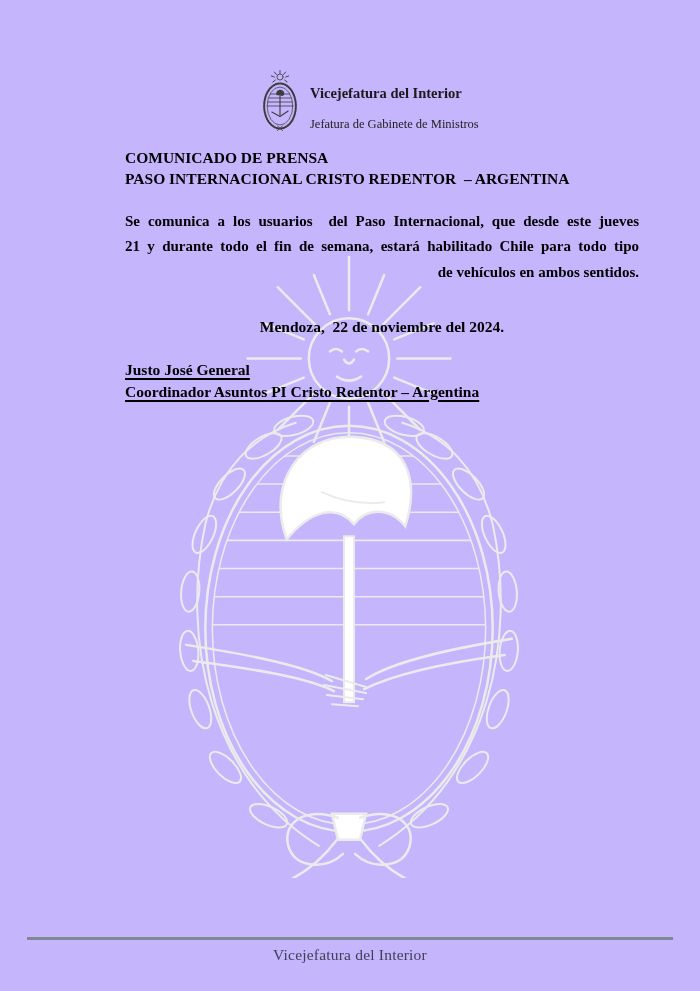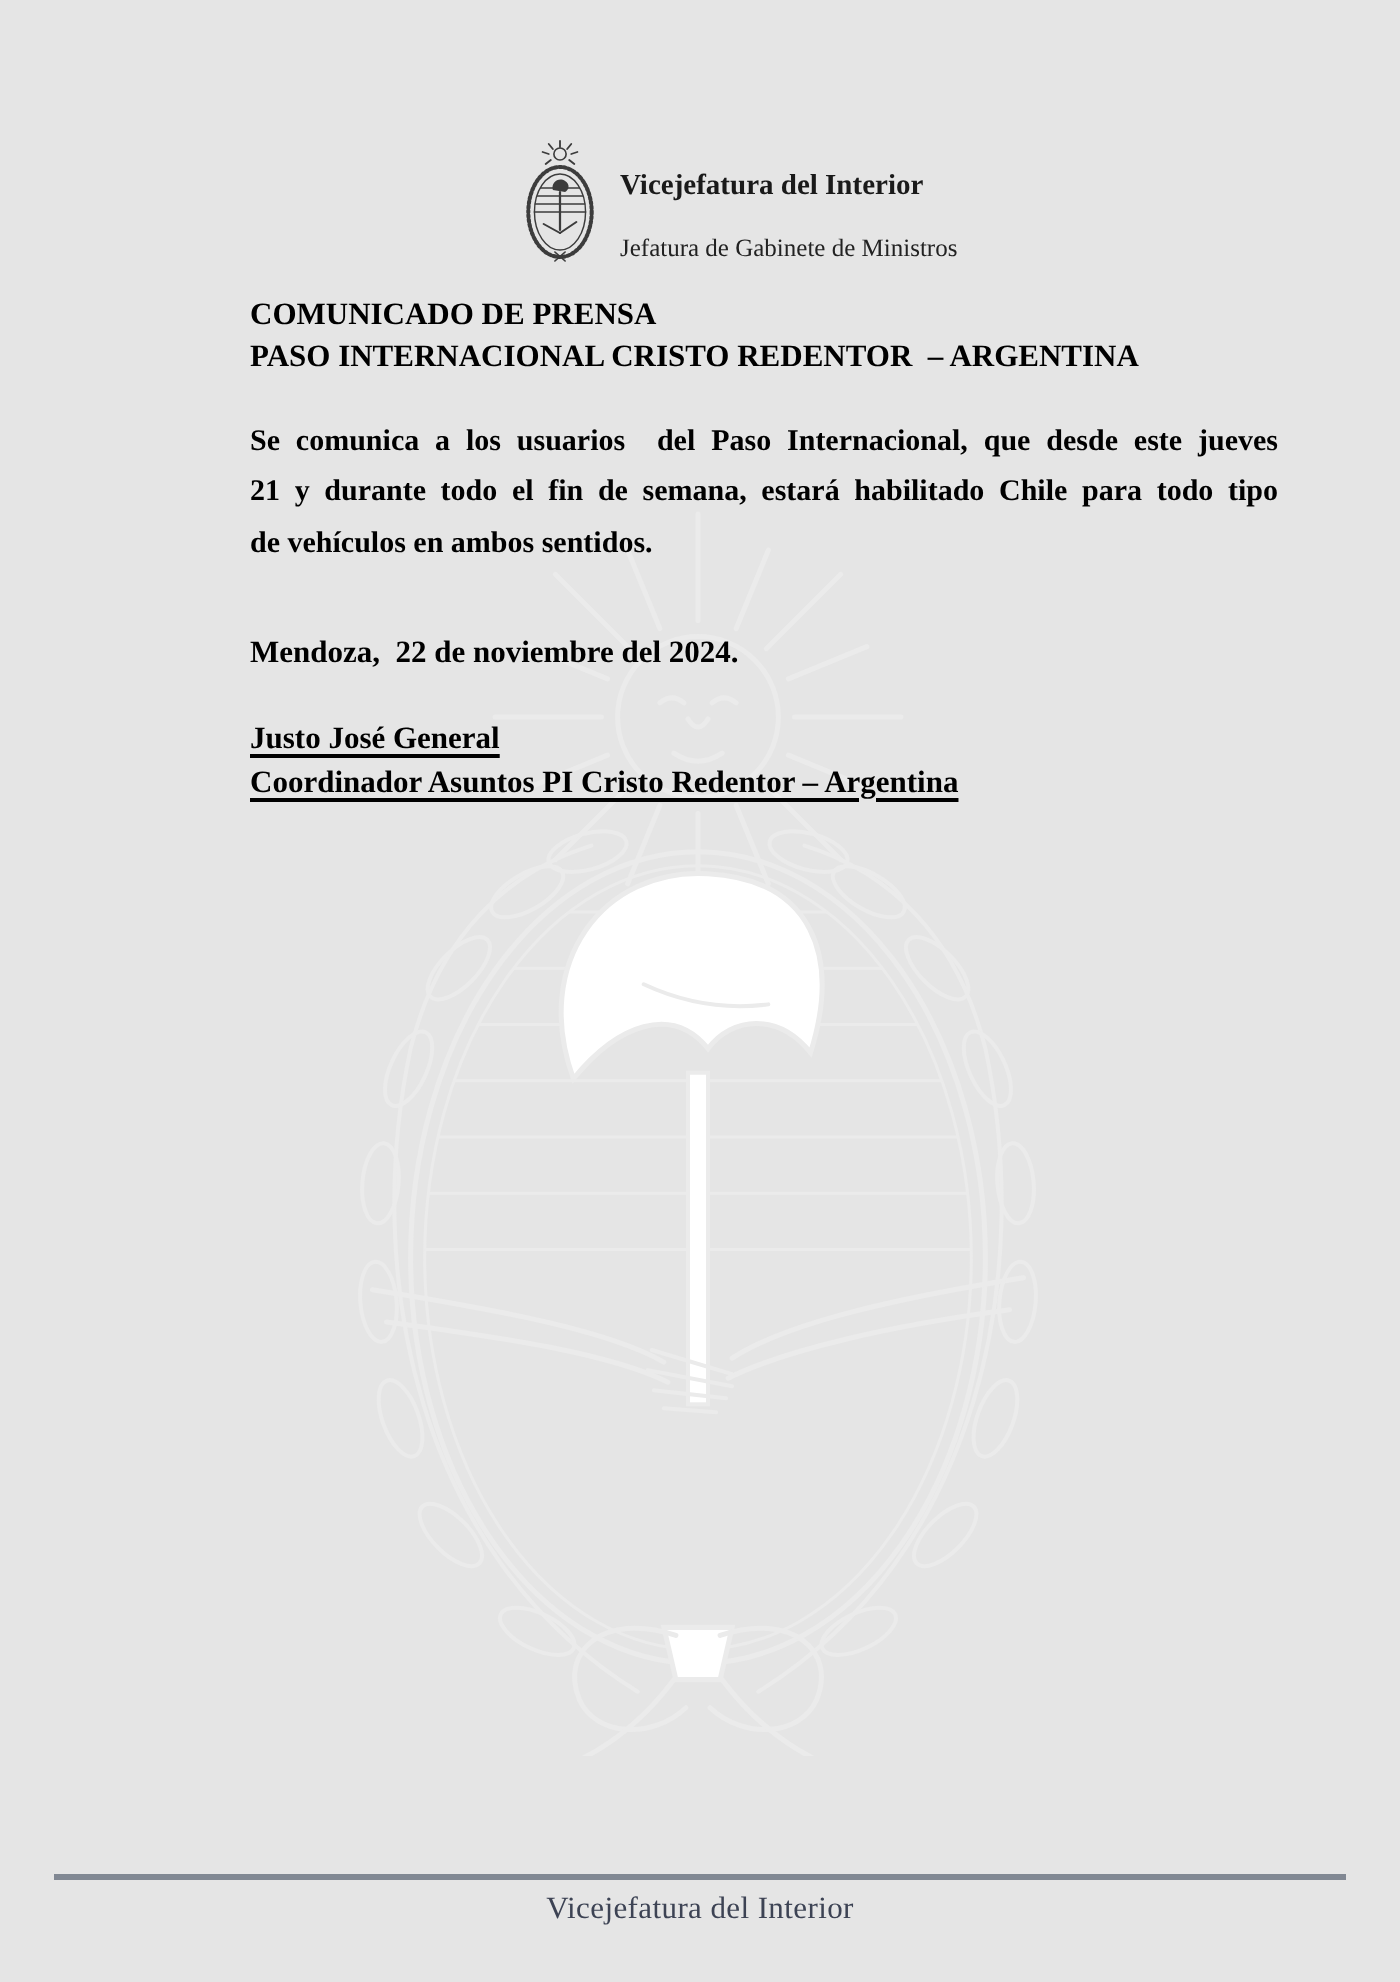--- a/index.html
+++ b/index.html
@@ -1,19 +1,19 @@
 <!DOCTYPE html>
 <html><head>
 <meta charset="utf-8">
 <style>
   * { margin:0; padding:0; box-sizing:border-box; }
   html,body { background:#ffffff; }
   .page {
     position:relative; width:700px; height:991px; margin:0 auto;
-    background:#e5e5e5; overflow:hidden;
+    background:#c4b5fd; overflow:hidden;
     font-family:"Liberation Serif","DejaVu Serif",serif; color:#000;
   }
 
   
   .header { position:absolute; top:70px; left:257px; display:flex; align-items:flex-start; }
   .header .crest { width:46px; height:62px; color:#3c3c3c; flex:0 0 auto; }
   .header .htext { margin-left:7px; padding-top:15px; }
   .org-name { font-size:14.5px; font-weight:bold; line-height:16px; color:#1a1a1a; }
   .org-dept { font-size:12.5px; line-height:15px; color:#222;margin-top:16px; }
 
@@ -28,25 +28,25 @@
     position:absolute; top:147px; left:125px; width:515px;
     font-weight:bold; font-size:15.5px; line-height:21px;
   }
   .doc-title .t2 { white-space:pre; }
 
   .doc-body {
     position:absolute; top:209px; left:125px; width:514px;
     font-weight:bold; font-size:15px; line-height:25.3px;
   }
   .jline { text-align:justify; text-align-last:justify; white-space:pre-wrap; }
-  .lline { text-align:left; white-space:pre-wrap; }
+  .lline { text-align:right; white-space:pre-wrap; }
 
   .dateline {
     position:absolute; top:318px; left:125px; width:514px;
-    text-align:left; font-weight:bold; font-size:15.5px; white-space:pre;
+    text-align:center; font-weight:bold; font-size:15.5px; white-space:pre;
   }
 
   .signature {
     position:absolute; top:359px; left:125px; width:514px;
     font-weight:bold; font-size:15.5px; line-height:21.5px;
   }
   .signature .sig-line {
     text-decoration:underline;
     text-decoration-thickness:1.5px;
     text-underline-offset:3px;

